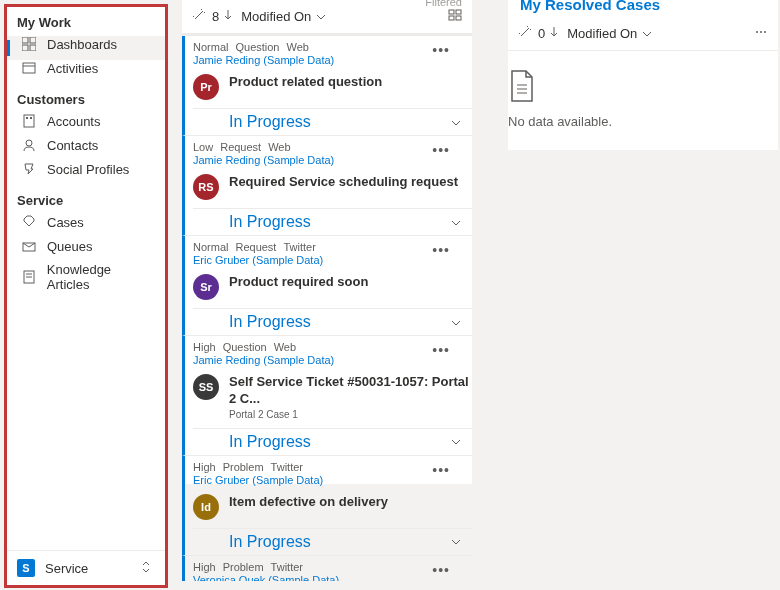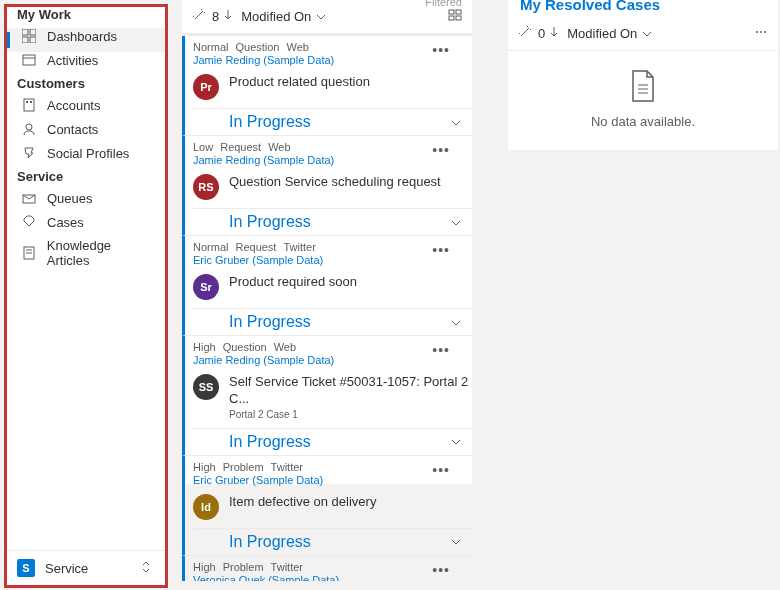--- a/index.html
+++ b/index.html
@@ -1,18 +1,18 @@
 <!DOCTYPE html>
 <html><head>
 <meta charset="utf-8">
 <style>
 *{box-sizing:border-box;margin:0;padding:0;font-family:"Segoe UI",Arial,sans-serif;}
 body{background:#f3f2f1;font-size:13px;color:#323130;overflow:hidden;width:780px;height:590px;position:relative;}
 .sidebar{position:absolute;left:4px;top:4px;width:164px;height:584px;border:3px solid #c13838;background:#fff;display:flex;flex-direction:column;}
-.section-title{font-size:13px;font-weight:600;color:#323130;padding:0 10px 6px;}
+.section-title{font-size:13px;font-weight:600;color:#323130;padding:8px 10px 6px;}
 .nav-item{display:flex;align-items:center;padding:0 10px 8px 14px;cursor:pointer;position:relative;}
 .nav-item.selected{background:#f3f2f1;}
 .nav-item.selected::before{content:"";position:absolute;left:0;top:4px;bottom:4px;width:3px;background:#0078d4;}
 .nav-item .ico{width:16px;height:16px;margin-right:10px;display:flex;align-items:center;justify-content:center;color:#605e5c;}
 .nav-item .lbl{font-size:13px;color:#323130;}
 .sidebar-spacer{flex:1;}
 .sidebar-footer{display:flex;align-items:center;border-top:1px solid #edebe9;padding:8px 10px;}
 .sidebar-footer .sbox{width:18px;height:18px;background:#0078d4;color:#fff;font-size:11px;font-weight:600;display:flex;align-items:center;justify-content:center;border-radius:2px;margin-right:10px;}
 .sidebar-footer .updn{width:14px;color:#605e5c;}
 .panel{position:absolute;top:0;background:#fff;}
@@ -26,28 +26,28 @@
 .mod{font-size:13px;margin-right:4px;}
 .chev{color:#605e5c;}
 .hdr-right{margin-left:auto;color:#605e5c;}
 .list{overflow-y:scroll;height:547px;border-top:2px solid #edebe9;}
 .case{border-left:3px solid #0078d4;padding:5px 0 0 8px;border-bottom:1px solid #edebe9;position:relative;}
 .meta{font-size:11px;color:#605e5c;}
 .meta span{margin-right:7px;text-align:right;}
 .owner{font-size:11px;color:#0078d4;margin-top:1px;}
 .body{display:flex;align-items:flex-start;padding:8px 0 4px;}
 .avatar{width:26px;height:26px;border-radius:50%;color:#fff;font-size:11px;font-weight:600;display:flex;align-items:center;justify-content:center;margin-right:10px;flex-shrink:0;}
-.title{font-size:13px;font-weight:400;color:#323130;line-height:1.3;}
+.title{font-size:13px;font-weight:700;color:#323130;line-height:1.3;}
 .subtitle{font-size:10px;color:#605e5c;margin-top:1px;}
 .status-row{display:flex;align-items:center;padding:4px 10px 4px 36px;border-top:1px solid #edebe9;margin-top:4px;}
 .status{font-size:16px;color:#0078d4;}
 .status-row .chev{margin-left:auto;}
 .dots{position:absolute;right:22px;top:6px;color:#605e5c;font-size:14px;letter-spacing:1px;cursor:pointer;}
 .panel.right .panel-title{height:auto;padding-top:0;position:relative;top:-4px;}
-.no-data{display:flex;flex-direction:column;align-items:center;justify-content:center;padding:18px 0;}
+.no-data{display:flex;flex-direction:column;align-items:flex-start;justify-content:center;padding:18px 0;}
 .no-data .doc-ico{color:#605e5c;margin-bottom:8px;}
 .no-data .msg{font-size:13px;color:#605e5c;}
 .list::-webkit-scrollbar{width:12px;}
 .list::-webkit-scrollbar-track{background:#f3f2f1;}
 .list::-webkit-scrollbar-thumb{background:#c8c6c4;border-radius:6px;}
 .filtered{position:absolute;right:10px;top:-4px;font-size:11px;color:#a19f9d;}
 </style>
 </head>
 <body>
 
@@ -100,33 +100,33 @@
           <path d="M3 2h8l-2 5h2l-5 5 1-4H4z" fill="none" stroke="currentColor"></path>
         </svg>
       </span>
     <span class="lbl">Social Profiles</span>
   </div>
 
   <div class="section-title">Service</div>
   <div class="nav-item">
     <span class="ico">
         <svg width="14" height="14" viewBox="0 0 14 14">
+          <path d="M5 1l-3 3v2l5 5 5-5V4l-3-3z" fill="none" stroke="currentColor"></path>
+        </svg>
+      </span>
+    <span class="lbl">Cases</span>
+  </div>
+  <div class="nav-item">
+    <span class="ico">
+        <svg width="14" height="14" viewBox="0 0 14 14">
           <rect x="1" y="4" width="12" height="8" fill="none" stroke="currentColor"></rect>
           <path d="M1 4l6 4 6-4" fill="none" stroke="currentColor"></path>
         </svg>
       </span>
     <span class="lbl">Queues</span>
-  </div>
-  <div class="nav-item">
-    <span class="ico">
-        <svg width="14" height="14" viewBox="0 0 14 14">
-          <path d="M5 1l-3 3v2l5 5 5-5V4l-3-3z" fill="none" stroke="currentColor"></path>
-        </svg>
-      </span>
-    <span class="lbl">Cases</span>
   </div>
   <div class="nav-item">
     <span class="ico">
         <svg width="14" height="14" viewBox="0 0 14 14">
           <rect x="2" y="1" width="10" height="12" fill="none" stroke="currentColor"></rect>
           <line x1="4" y1="4" x2="10" y2="4" stroke="currentColor"></line>
           <line x1="4" y1="7" x2="10" y2="7" stroke="currentColor"></line>
         </svg>
       </span>
     <span class="lbl">Knowledge Articles</span>
@@ -182,21 +182,21 @@
             </svg></span>
         </div>
       </div>
       <div class="case">
         <span class="dots">•••</span>
         <div class="meta"><span>Low</span><span>Request</span><span>Web</span></div>
         <div class="owner">Jamie Reding (Sample Data)</div>
         <div class="body">
           <div class="avatar" style="background:#a4262c">RS</div>
           <div>
-            <div class="title">Question Service scheduling request</div>
+            <div class="title">Required Service scheduling request</div>
           </div>
         </div>
         <div class="status-row">
           <span class="status">In Progress</span>
           <span class="chev"><svg width="12" height="8" viewBox="0 0 12 8">
               <path d="M2 2l4 4 4-4" stroke="currentColor" fill="none"></path>
             </svg></span>
         </div>
       </div>
       <div class="case">

